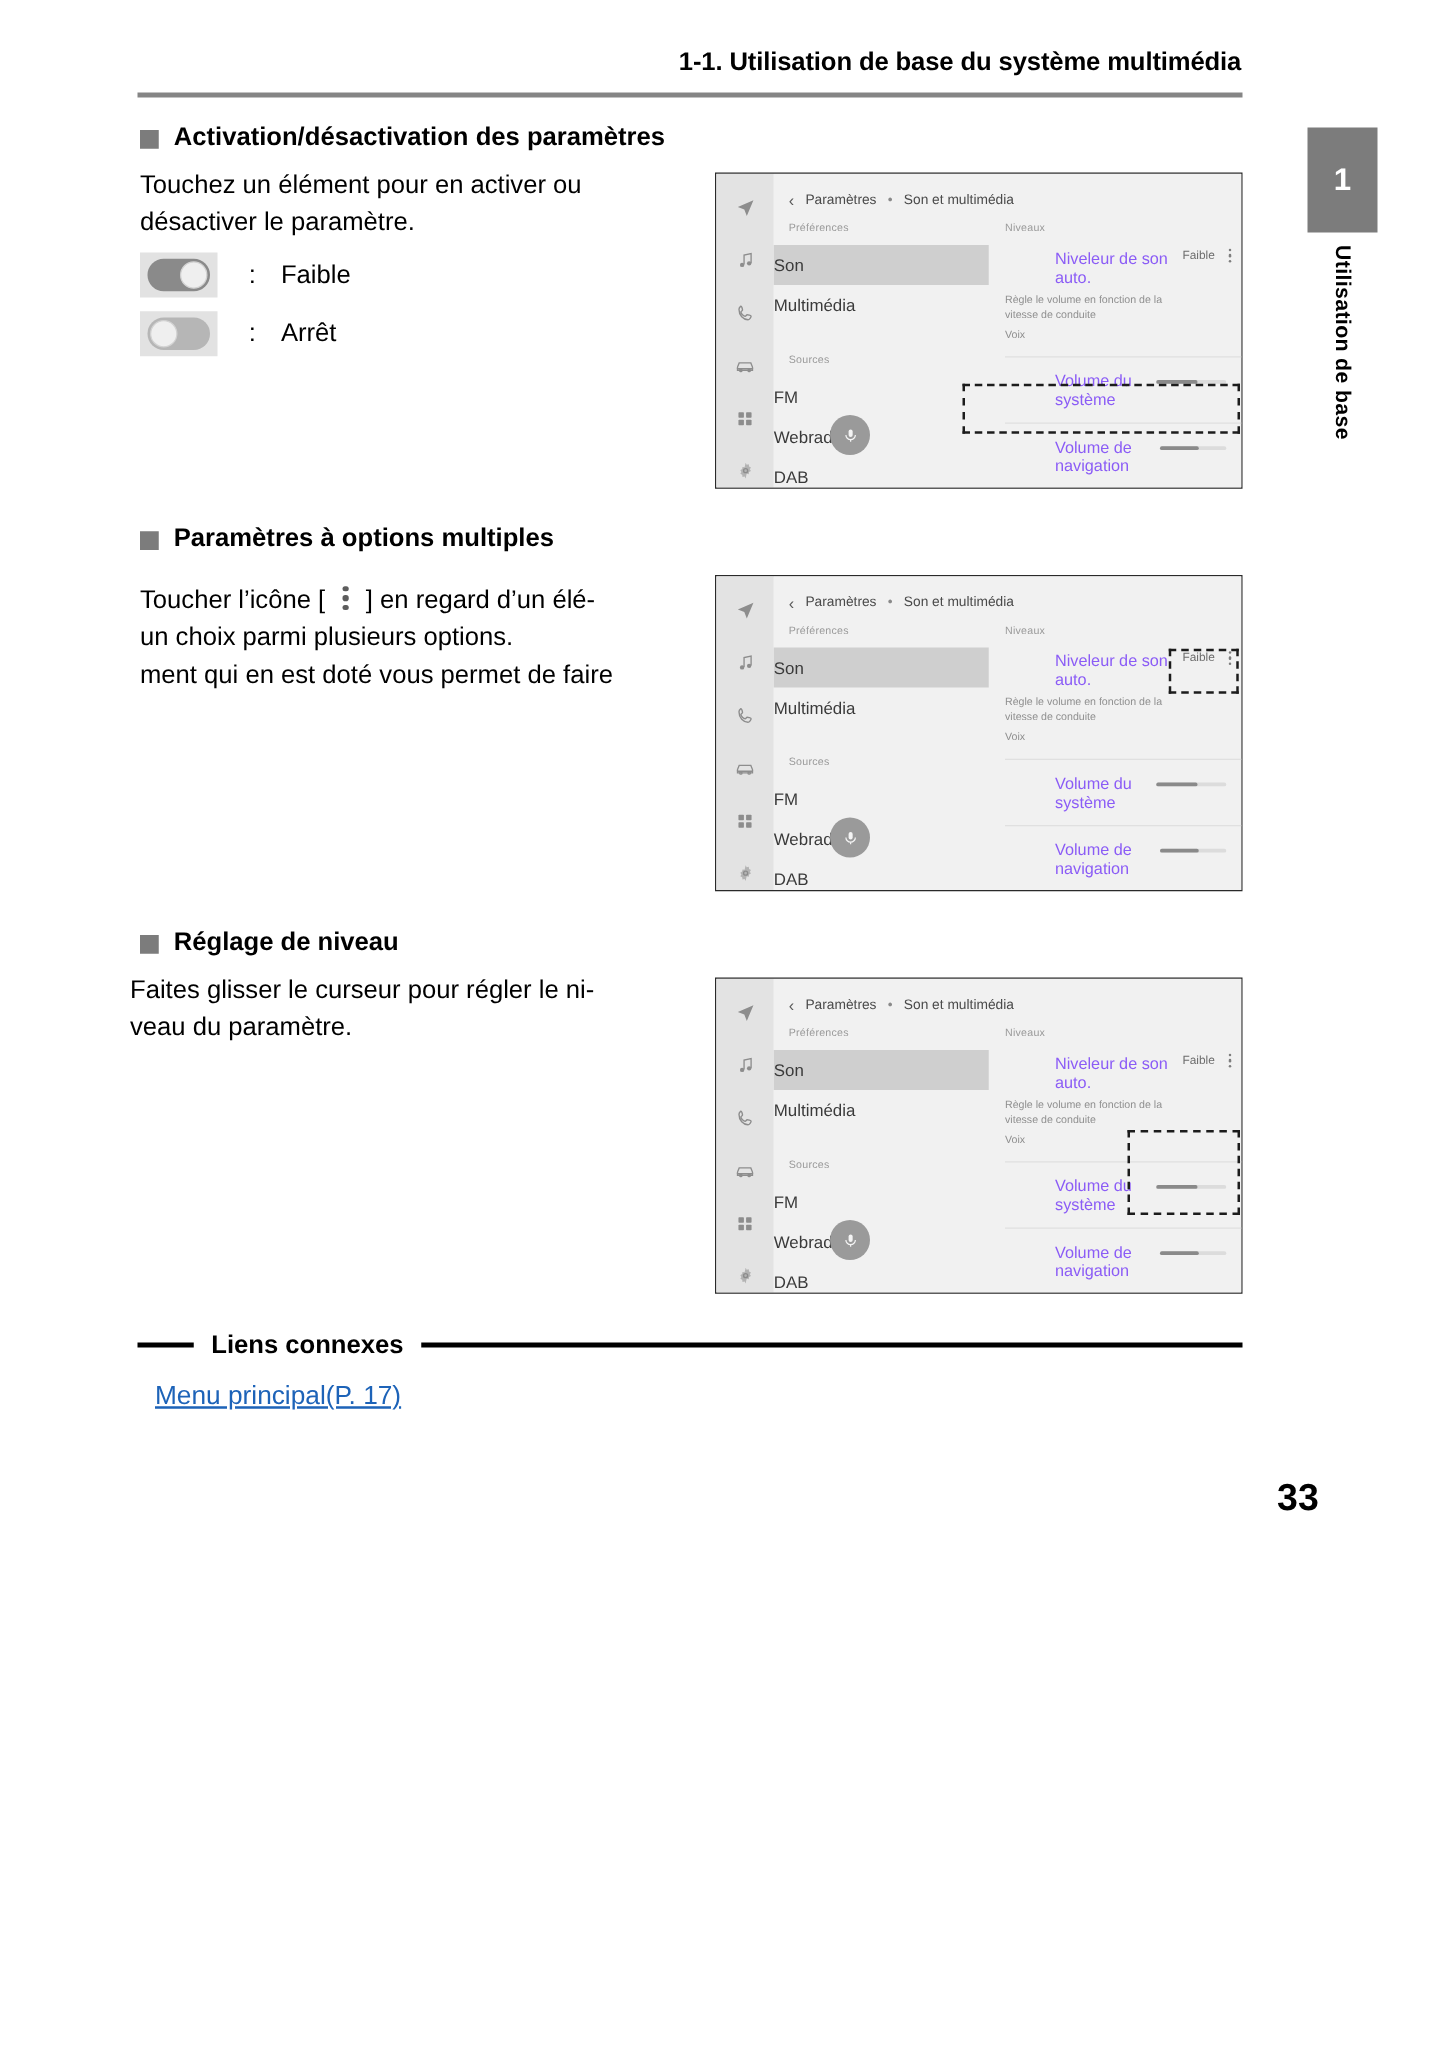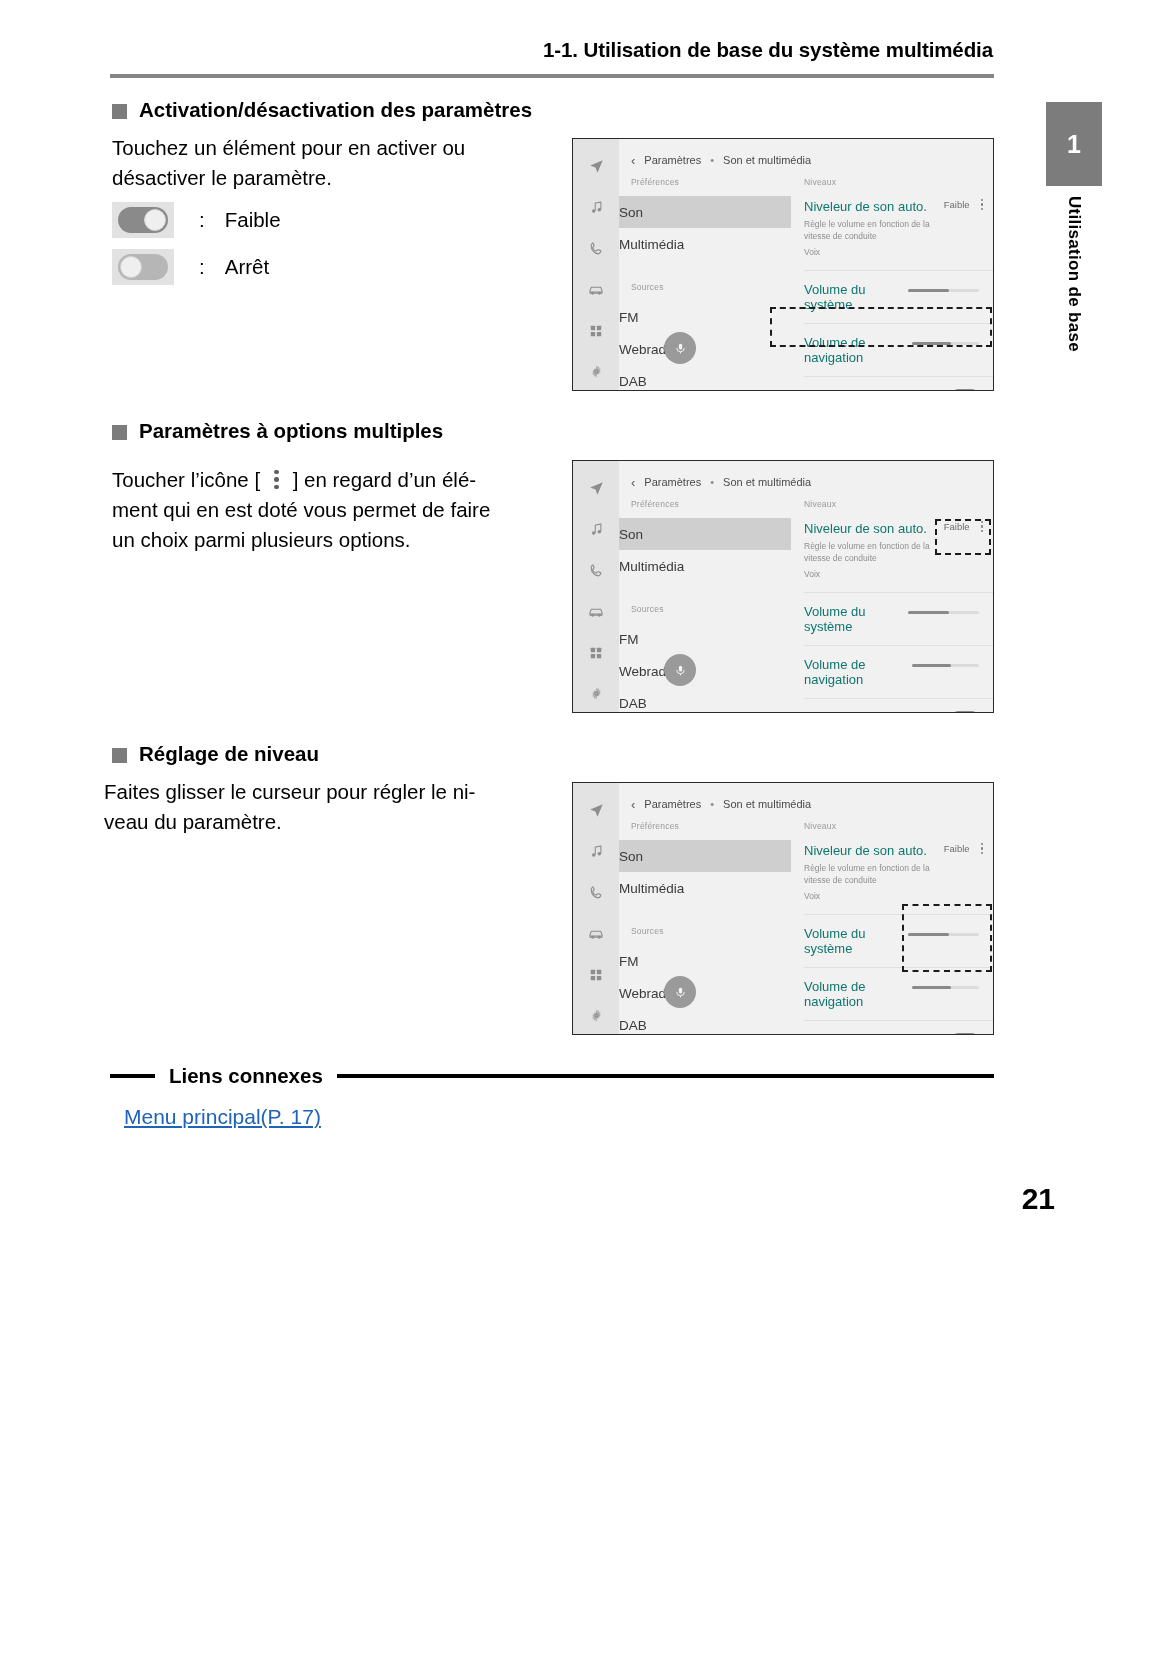--- a/index.html
+++ b/index.html
@@ -204,21 +204,21 @@
   .menu-item.sel { background: #cfcfcf; }
 
   .mic {
     position: absolute;
     width: 32px; height: 32px;
     border-radius: 50%;
     background: #9a9a9a;
     display: flex; align-items: center; justify-content: center;
   }
 
-  .r-title { font-size: 13px; color: #0f766e; }
+  .r-title { font-size: 13px; color: #8b5cf6; margin-left: 40px; }
   .r-sub { font-size: 8.5px; color: #8f8f8f; line-height: 12px; }
   .r-val { font-size: 9.5px; color: #6d6d6d; }
 
   .row {
     position: relative;
     display: flex;
     align-items: flex-start;
     justify-content: space-between;
   }
   .sep { height: 1px; background: #e0e0e0; }
@@ -423,22 +423,22 @@
     <span>Paramètres à options multiples</span>
   </div>
   <div class="body-text" style="top:465px; left:112px; width:445px;">
     <div>
       <span>Toucher l’icône [</span><span class="dots-inline">
           <i></i>
           <i></i>
           <i></i>
         </span><span>] en regard d’un élé-</span>
     </div>
+    <div>un choix parmi plusieurs options.</div>
     <div>ment qui en est doté vous permet de faire</div>
-    <div>un choix parmi plusieurs options.</div>
   </div>
 
   <div class="shot" style="top:460px; left:572px; width:422px; height:253px;">
     <div class="shot-inner">
       <div class="rail">
         <span class="ico"><svg width="15" height="15" viewBox="0 0 24 24" fill="currentColor">
               <path d="M22 2 2 10.5l8.3 3.2L13.5 22z"></path>
             </svg></span>
         <span class="ico"><svg width="15" height="15" viewBox="0 0 24 24" fill="currentColor">
               <path d="M10 17V5l9-2v12" stroke="currentColor" stroke-width="1.7" fill="none"></path>
@@ -647,15 +647,15 @@
     <div class="callout" style="left:329px; top:121px; width:90px; height:68px;"></div>
   </div>
 
   <div class="lc-wrap" style="top:1064px; left:110px; width:884px;">
     <span class="lc-dash-l"></span>
     <span class="lc-text">Liens connexes</span>
     <span class="lc-dash-r" style="flex:1;"></span>
   </div>
   <a class="lc-link" style="top:1105px; left:124px;" href="#">Menu principal(P. 17)</a>
 
-  <div class="pageno">21</div>
+  <div class="pageno">33</div>
 
 </div>
 
 </body></html>

